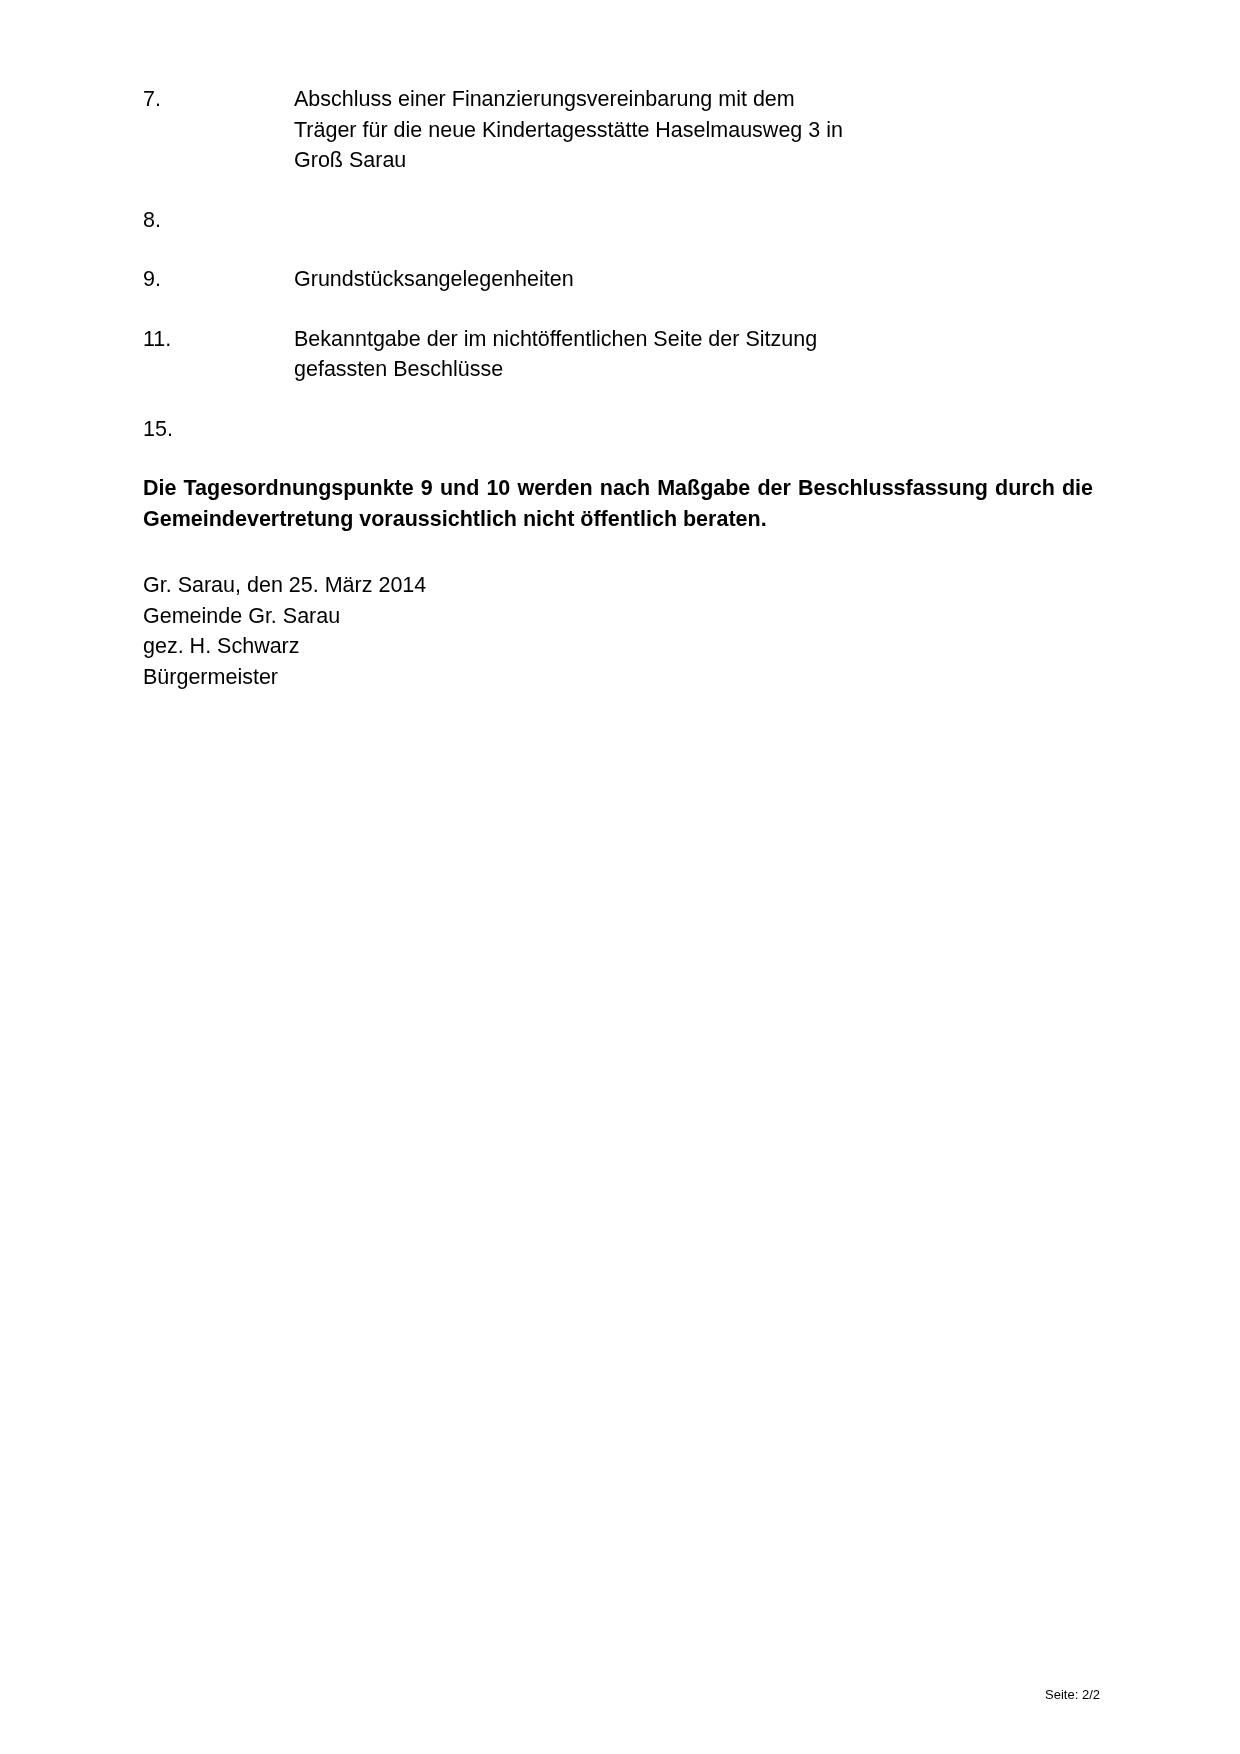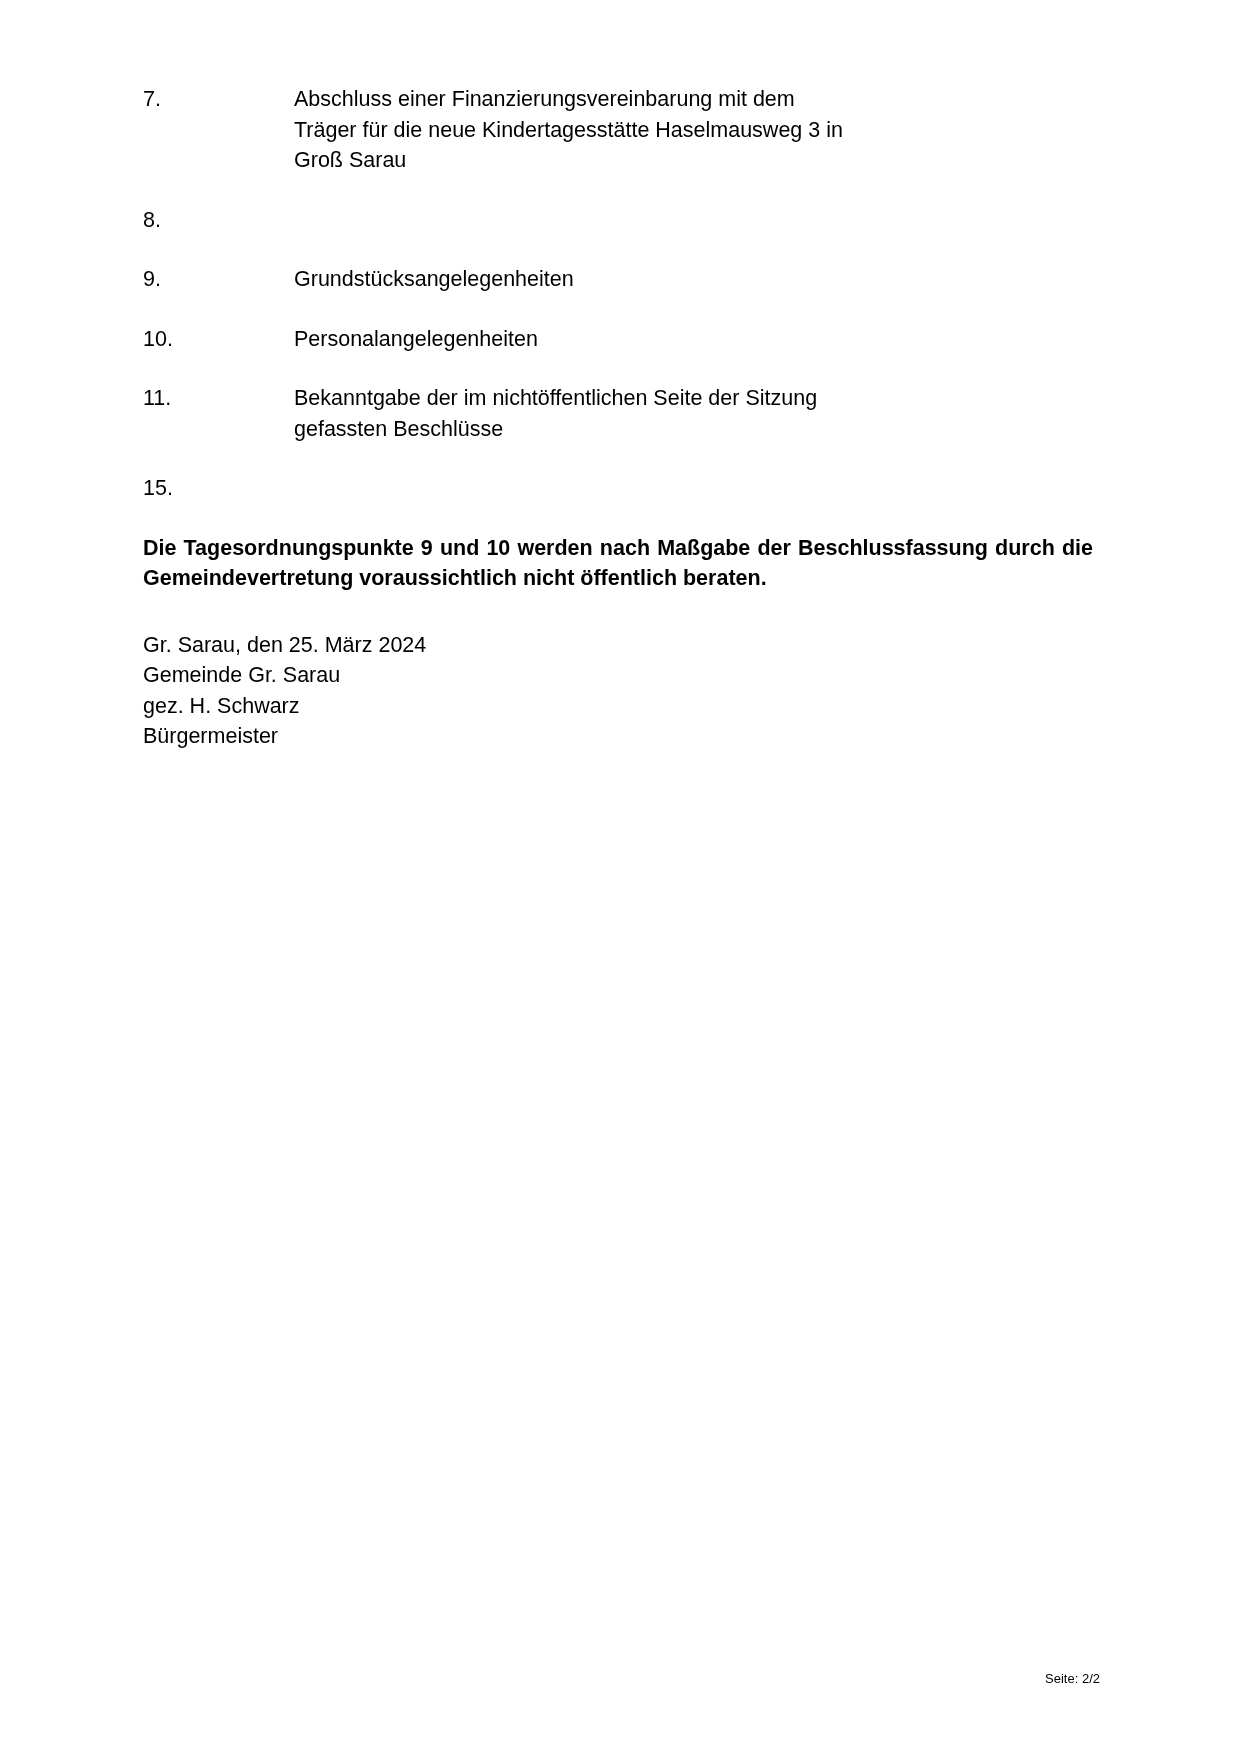--- a/index.html
+++ b/index.html
@@ -55,21 +55,21 @@
   }
   .signature {
     font-size: 21.5px;
     line-height: 1.42;
     margin-top: 36px;
     white-space: pre-line;
   }
   .footer {
     position: absolute;
     right: 140px;
-    bottom: 68px;
+    bottom: 52px;
     font-size: 13px;
     color: #000000;
   }
 </style>
 </head>
 <body>
 
 <div class="page">
   <div class="content">
 
@@ -82,38 +82,34 @@
 
     <div class="agenda-item">
       <div class="agenda-num">8.</div>
     </div>
 
     <div class="agenda-item">
       <div class="agenda-num">9.</div>
       <div class="agenda-text">Grundstücksangelegenheiten</div>
     </div>
 
-    <div class="agenda-item">
-      <div class="agenda-num">10.</div>
-      <div class="agenda-text">Personalangelegenheiten</div>
-    </div>
 
     <div class="agenda-item">
       <div class="agenda-num">11.</div>
       <div class="agenda-text">Bekanntgabe der im nichtöffentlichen Seite der Sitzung
 gefassten Beschlüsse</div>
     </div>
 
     <div class="agenda-item">
       <div class="agenda-num">15.</div>
     </div>
 
     <p class="para">Die Tagesordnungspunkte 9 und 10 werden nach Maßgabe der Beschlussfassung durch die Gemeindevertretung voraussichtlich nicht öffentlich beraten.</p>
 
-    <div class="signature">Gr. Sarau, den 25. März 2024
+    <div class="signature">Gr. Sarau, den 25. März 2014
 Gemeinde Gr. Sarau
 gez. H. Schwarz
 Bürgermeister</div>
 
   </div>
 
   <div class="footer">Seite: 2/2</div>
 </div>
 
 </body></html>

